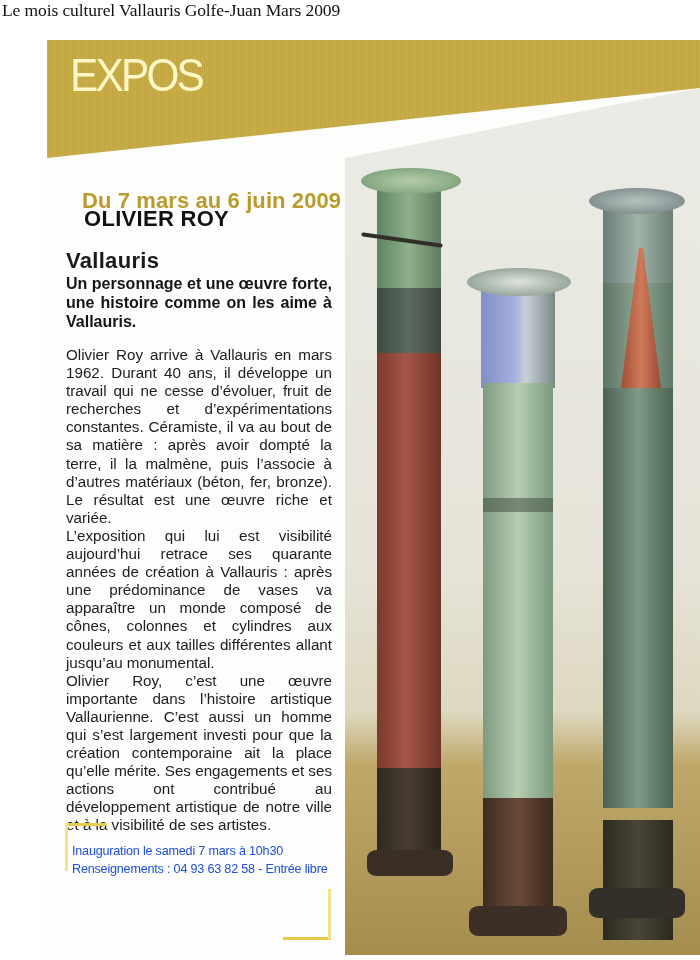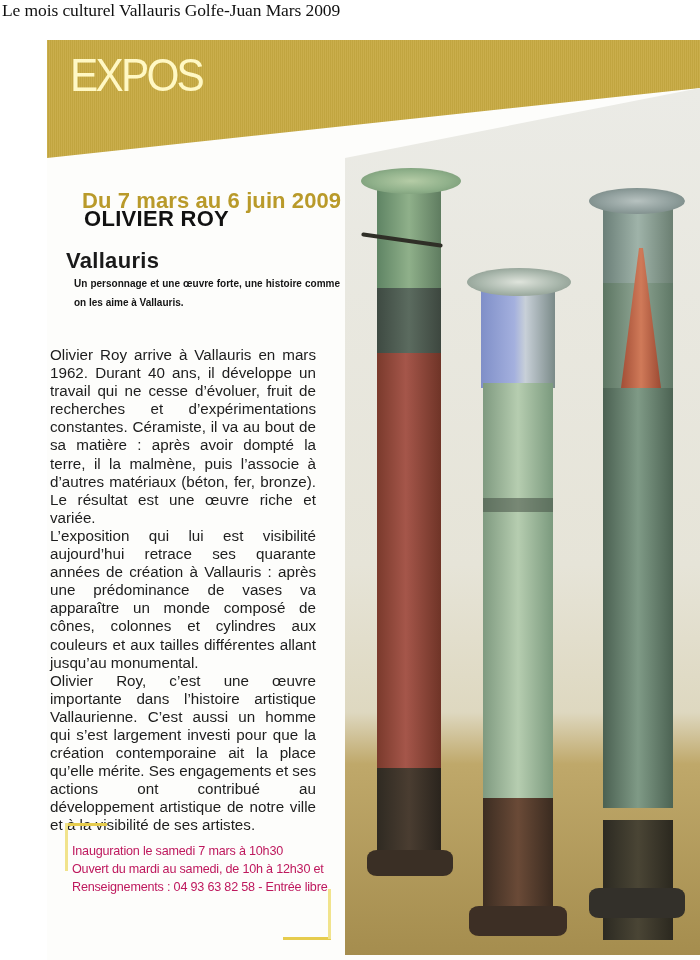--- a/index.html
+++ b/index.html
@@ -51,33 +51,33 @@
   }
   .artist {
     position: absolute; left: 66px; top: 206px;
     font-size: 22px; font-weight: bold; color: #111; letter-spacing: 0.3px; margin-left: 18px;
   }
   .city {
     position: absolute; left: 66px; top: 248px;
     font-size: 22px; font-weight: bold; color: #1a1a1a; letter-spacing: 0.3px;
   }
   .lede {
-    position: absolute; left: 74px; top: 274px; width: 266px;
-    font-size: 10px; font-weight: bold; color: #151515; line-height: 19px;
+    position: absolute; left: 66px; top: 274px; width: 266px;
+    font-size: 16px; font-weight: bold; color: #151515; line-height: 19px;
     text-align: justify;
   }
   .body {
-    position: absolute; left: 50px; top: 346px; width: 266px;
+    position: absolute; left: 66px; top: 346px; width: 266px;
     font-size: 15.2px; color: #1d1d1d; line-height: 18.1px;
     text-align: justify; hyphens: manual;
   }
   .body p { margin: 0; }
   .info {
     position: absolute; left: 72px; top: 842px; width: 262px;
-    font-size: 12.6px; color: #be185d; line-height: 18px;
+    font-size: 12.6px; color: #1d4ed8; line-height: 18px;
     letter-spacing: -0.2px; white-space: nowrap;
   }
   .info .line { display: block; }
   .bracket-tl-h { position: absolute; left: 65px; top: 823px; width: 42px; height: 3px; background: #e6cc4d; }
   .bracket-tl-v { position: absolute; left: 65px; top: 823px; width: 3px; height: 48px; background: #f1e38c; }
   .bracket-br-h { position: absolute; left: 283px; top: 937px; width: 48px; height: 3px; background: #e6cc4d; }
   .bracket-br-v { position: absolute; left: 328px; top: 889px; width: 3px; height: 50px; background: #f1e38c; }
 </style>
 </head>
 <body>
@@ -133,15 +133,14 @@
   <p>Olivier Roy, c’est une œuvre importante dans l’histoire artistique Vallaurienne. C’est aussi un homme qui s’est largement investi pour que la création contemporaine ait la place qu’elle mérite. Ses engagements et ses actions ont contribué au développement artistique de notre ville et à la visibilité de ses artistes.</p>
 </div>
 
 <div class="bracket-tl-h"></div>
 <div class="bracket-tl-v"></div>
 <div class="bracket-br-h"></div>
 <div class="bracket-br-v"></div>
 
 <div class="info">
   <span class="line">Inauguration le samedi 7 mars à 10h30</span>
-  <span class="line">Ouvert du mardi au samedi, de 10h à 12h30 et</span>
   <span class="line">Renseignements : 04 93 63 82 58 - Entrée libre</span>
 </div>
 
 </body></html>

